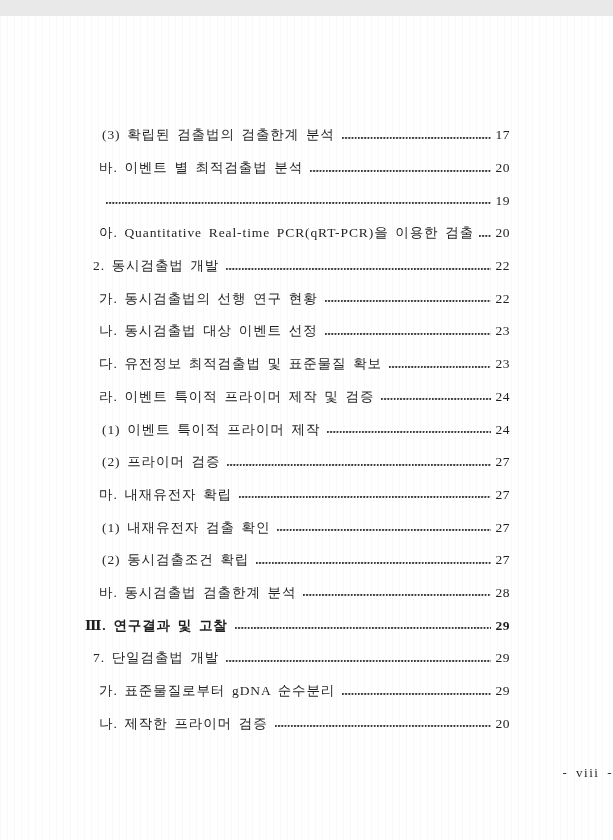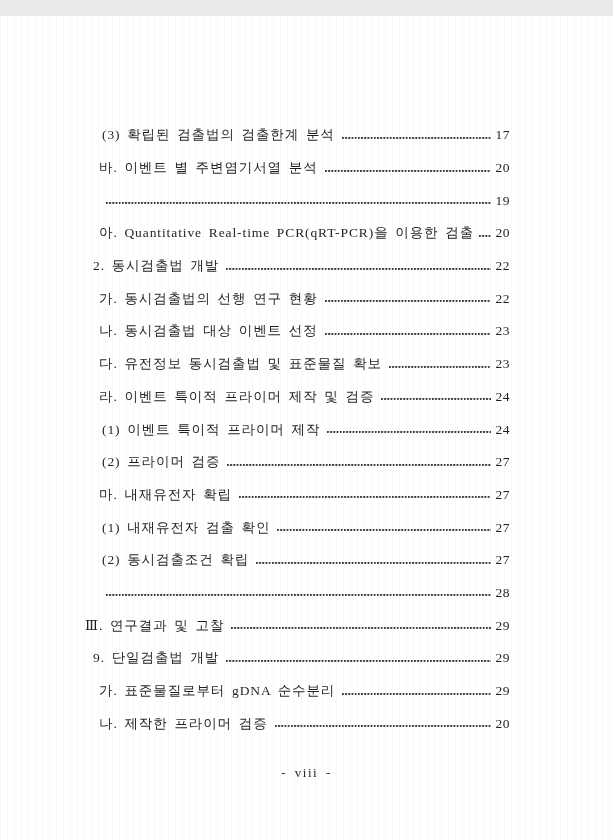--- a/index.html
+++ b/index.html
@@ -30,21 +30,21 @@
   }
   .toc-row {
     display: flex;
     align-items: center;
     height: 32.7px;
     font-size: 13.5px;
     letter-spacing: 0.9px;
     word-spacing: 2.5px;
     white-space: nowrap;
   }
-  .toc-row.lv0 { padding-left: 0; }
+  .toc-row.lv0 { padding-left: 0; font-weight: bold; }
   .toc-row.lv1 { padding-left: 8px; }
   .toc-row.lv2 { padding-left: 14px; }
   .toc-row.lv3 { padding-left: 17px; }
   .toc-label {
     flex: 0 1 auto;
     overflow: hidden;
   }
   .toc-leader {
     flex: 1 1 auto;
     min-width: 12px;
@@ -57,39 +57,39 @@
   }
   .toc-page {
     flex: 0 0 auto;
     letter-spacing: 0.5px;
   }
   .footer {
     position: absolute;
     left: 0;
     right: 0;
     top: 749px;
-    text-align: center;
+    text-align: right;
     font-size: 13px;
     letter-spacing: 1.5px;
     word-spacing: 3px;
     color: #2a2a2a;
   }
 </style>
 </head>
 <body>
 
 <div class="page">
   <div class="toc" id="toc-list">
       <div class="toc-row lv3">
         <span class="toc-label">(3) 확립된 검출법의 검출한계 분석</span>
         <span class="toc-leader"></span>
         <span class="toc-page">17</span>
       </div>
       <div class="toc-row lv2">
-        <span class="toc-label">바. 이벤트 별 주변염기서열 분석</span>
+        <span class="toc-label">바. 이벤트 별 최적검출법 분석</span>
         <span class="toc-leader"></span>
         <span class="toc-page">20</span>
       </div>
       <div class="toc-row lv2">
         <span class="toc-leader"></span>
         <span class="toc-page">19</span>
       </div>
       <div class="toc-row lv2">
         <span class="toc-label">아. Quantitative Real-time PCR(qRT-PCR)을 이용한 검출법 개발</span>
         <span class="toc-leader"></span>
@@ -104,21 +104,21 @@
         <span class="toc-label">가. 동시검출법의 선행 연구 현황</span>
         <span class="toc-leader"></span>
         <span class="toc-page">22</span>
       </div>
       <div class="toc-row lv2">
         <span class="toc-label">나. 동시검출법 대상 이벤트 선정</span>
         <span class="toc-leader"></span>
         <span class="toc-page">23</span>
       </div>
       <div class="toc-row lv2">
-        <span class="toc-label">다. 유전정보 동시검출법 및 표준물질 확보</span>
+        <span class="toc-label">다. 유전정보 최적검출법 및 표준물질 확보</span>
         <span class="toc-leader"></span>
         <span class="toc-page">23</span>
       </div>
       <div class="toc-row lv2">
         <span class="toc-label">라. 이벤트 특이적 프라이머 제작 및 검증</span>
         <span class="toc-leader"></span>
         <span class="toc-page">24</span>
       </div>
       <div class="toc-row lv3">
         <span class="toc-label">(1) 이벤트 특이적 프라이머 제작</span>
@@ -139,30 +139,31 @@
         <span class="toc-label">(1) 내재유전자 검출 확인</span>
         <span class="toc-leader"></span>
         <span class="toc-page">27</span>
       </div>
       <div class="toc-row lv3">
         <span class="toc-label">(2) 동시검출조건 확립</span>
         <span class="toc-leader"></span>
         <span class="toc-page">27</span>
       </div>
       <div class="toc-row lv2">
+        <span class="toc-label">바. 동시검출법 검출한계 분석</span>
         <span class="toc-leader"></span>
         <span class="toc-page">28</span>
       </div>
       <div class="toc-row lv0">
         <span class="toc-label">Ⅲ. 연구결과 및 고찰</span>
         <span class="toc-leader"></span>
         <span class="toc-page">29</span>
       </div>
       <div class="toc-row lv1">
-        <span class="toc-label">9. 단일검출법 개발</span>
+        <span class="toc-label">7. 단일검출법 개발</span>
         <span class="toc-leader"></span>
         <span class="toc-page">29</span>
       </div>
       <div class="toc-row lv2">
         <span class="toc-label">가. 표준물질로부터 gDNA 순수분리</span>
         <span class="toc-leader"></span>
         <span class="toc-page">29</span>
       </div>
       <div class="toc-row lv2">
         <span class="toc-label">나. 제작한 프라이머 검증</span>

